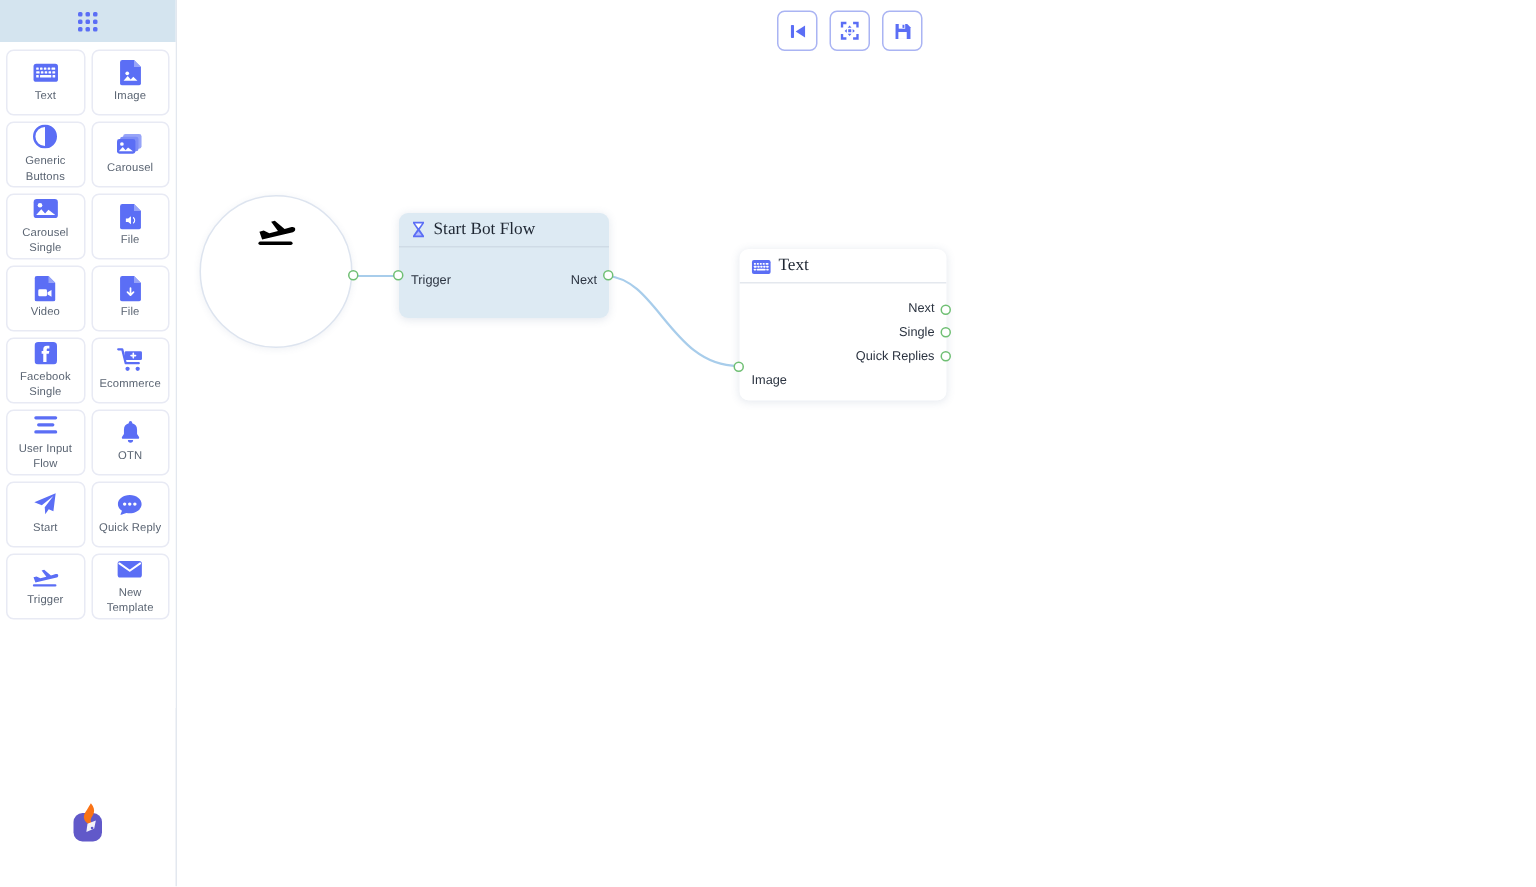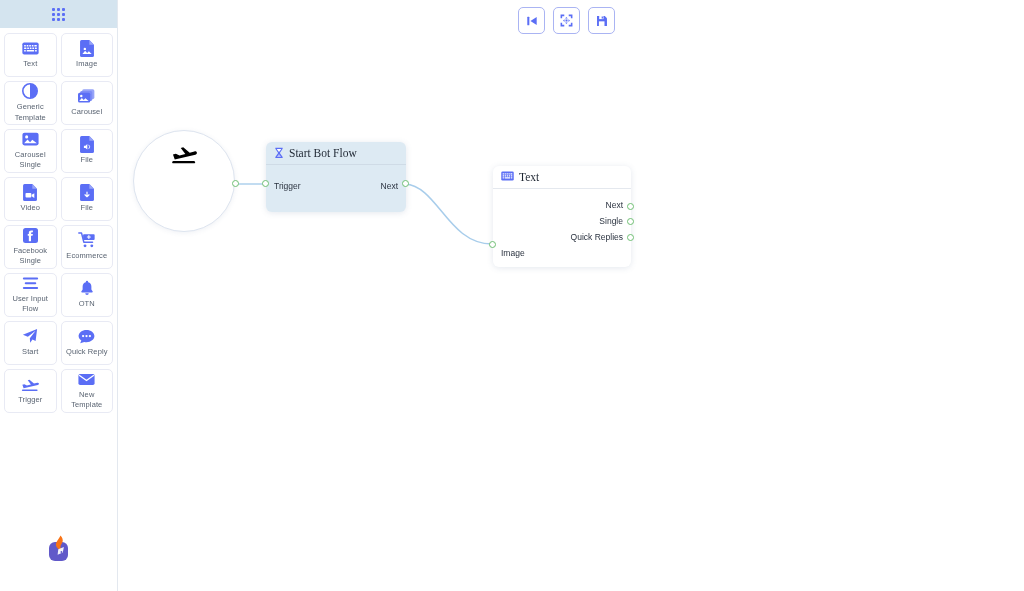--- a/index.html
+++ b/index.html
@@ -91,21 +91,21 @@
 
   .node {
     position:absolute;
     background:#ffffff;
     border-radius:6px;
     box-shadow: 0 1px 6px rgba(90,110,150,.16);
     overflow:hidden;
   }
   .node.tinted { background:#ddeaf3; }
   .node-head {
-    display:flex; align-items:flex-start; gap:5px;
+    display:flex; align-items:flex-end; gap:5px;
     padding: 5px 8px 5px 8px;
     border-bottom: 1px solid #cfdbe6;
     font-size: 11.5px;
     color:#1f2733;
     font-family:"Liberation Serif", serif;
   }
   .node.plainwhite .node-head { border-bottom:1px solid #e4e8ee; }
   .node-head .hicon { display:flex; align-items:center; }
   .node-body { position:relative; }
   .port-row {
@@ -182,21 +182,21 @@
         <span class="tlabel">Image</span>
       </div>
 
       <div class="tile tall">
         <span class="ticon">
           <svg width="16" height="16" viewBox="0 0 20 20">
               <circle cx="10" cy="10" r="9" fill="none" stroke="#5b6ef5" stroke-width="2"></circle>
               <path d="M10 1a9 9 0 0 1 0 18z" fill="#5b6ef5"></path>
             </svg>
         </span>
-        <span class="tlabel">Generic Template</span>
+        <span class="tlabel">Generic Buttons</span>
       </div>
 
       <div class="tile tall">
         <span class="ticon">
           <svg width="18" height="16" viewBox="0 0 22 18">
               <rect x="5" y="0.8" width="15" height="12" rx="2" fill="#97a4f8"></rect>
               <rect x="2.5" y="3" width="15" height="12" rx="2" fill="#7e8df6"></rect>
               <rect x="0" y="5" width="15" height="12" rx="2" fill="#5b6ef5"></rect>
               <circle cx="4" cy="9" r="1.5" fill="#fff"></circle>
               <path d="M1.5 15l3.2-3.6 2.3 2.6 2-2.2 4 3.2z" fill="#fff"></path>

